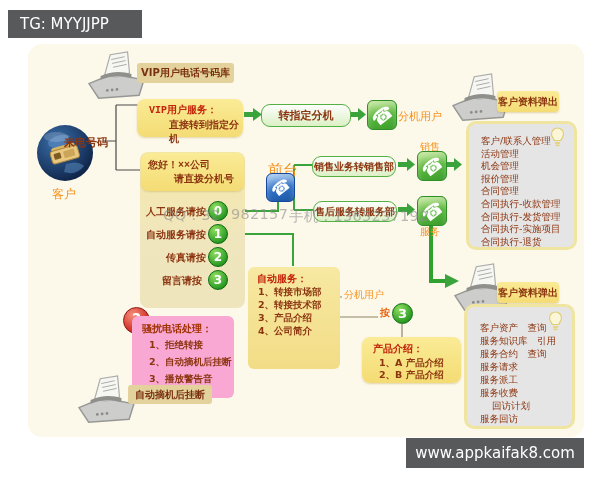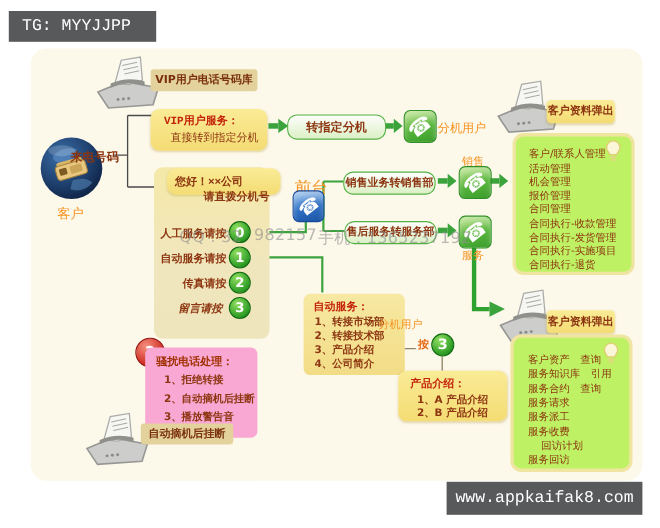--- a/index.html
+++ b/index.html
@@ -1,35 +1,35 @@
 <!DOCTYPE html>
 <html><head>
 <meta charset="utf-8">
 <style>
   html,body{margin:0;padding:0;background:#fff;}
   body{font-family:"DejaVu Sans","Liberation Sans",sans-serif;}
   #stage{position:relative;width:600px;height:480px;background:#fff;overflow:hidden;}
   .abs{position:absolute;}
-  .bar{background:#58595A;color:#fff;font-size:15px;font-family:Liberation Mono, monospace;}
+  .bar{background:#58595A;color:#fff;font-size:15px;}
   .panel{background:#FCF8EA;border-radius:14px;}
   .ybox{background:linear-gradient(180deg,#FAEB96,#F4DC74);border-radius:8px;box-shadow:0 1px 2px rgba(175,145,55,.35);}
   .palebox{background:linear-gradient(180deg,#F5E9A8,#F0E6BD 55%,#EFE5BC);border-radius:8px;}
   .tanlabel{background:#E3D29B;border-radius:3px;color:#7A3010;font-weight:bold;font-size:10px;text-align:center;}
   .dr{color:#8C3510;}
   .red{color:#C3240A;}
   .orange{color:#F6921E;font-weight:normal;}
   .gbox{border:1px solid #53B143;background:linear-gradient(180deg,#FDFEFB,#DCF0C6);border-radius:9px;color:#8C3510;font-weight:bold;text-align:center;}
   .gcircle{border-radius:50%;background:radial-gradient(circle at 35% 28%,#90DE60,#2F9E27 68%,#157012);color:#fff;font-weight:bold;text-align:center;border:1px solid #0E6A0E;box-sizing:border-box;}
   .rcircle{border-radius:50%;background:radial-gradient(circle at 35% 28%,#F58F7C,#D2342A 62%,#A01B14);color:#fff;font-weight:bold;text-align:center;border:1px solid #8E130D;box-sizing:border-box;}
   .picon{border-radius:6px;display:flex;align-items:center;justify-content:center;color:#fff;box-shadow:inset 0 6px 6px rgba(255,255,255,.30);}
   .pg{background:linear-gradient(165deg,#BCE489,#55B43B 55%,#3B9C2C);border:1px solid #2F8F26;}
   .pb{background:linear-gradient(165deg,#9CC4EE,#2D6FC4 55%,#1D55A3);border:1px solid #17479C;}
   .handset{transform:rotate(-38deg);display:inline-block;}
   .menurow{font-size:10px;font-weight:bold;color:#8C3510;text-align:right;white-space:nowrap;}
-  .listbox{background:#bef264;border:3px solid #EFE5A0;border-radius:10px;box-sizing:border-box;}
+  .listbox{background:#e5e5e5;border:3px solid #EFE5A0;border-radius:10px;box-sizing:border-box;}
   .li{color:#8C3510;font-size:9.5px;white-space:nowrap;}
   .wm{color:#8F8F8F;opacity:.62;font-size:14.5px;letter-spacing:.3px;white-space:nowrap;}
   .boxtitle{font-weight:bold;font-size:10px;white-space:nowrap;font-family:Liberation Mono, monospace;}
   .boxitem{font-size:9.5px;font-weight:600;white-space:nowrap;}
 </style>
 </head>
 <body>
 
 <div id="stage">
 
@@ -112,33 +112,33 @@
       <rect x="17" y="26" width="28" height="13" rx="3" fill="#E9C77F" stroke="#A8853E"></rect>
       <rect x="20" y="29" width="7" height="6" rx="1" fill="#7C5C22"></rect>
       <rect x="30" y="29" width="11" height="7" rx="1" fill="#CBA55A"></rect>
     </g>
   </svg>
   <div class="abs orange" style="left:52px;top:186px;font-size:12px;">客户</div>
   <div class="abs dr" style="left:64px;top:135px;font-size:11px;font-weight:bold;">来电号码</div>
 
   <div class="abs ybox" style="left:137px;top:99px;width:106px;height:38px;">
     <div class="abs red boxtitle" style="left:12px;top:4px;">VIP用户服务：</div>
-    <div class="abs dr" style="left:18px;top:19px;font-size:10px;font-weight:400;">直接转到指定分机</div>
+    <div class="abs dr" style="left:32px;top:19px;font-size:10px;font-weight:700;">直接转到指定分机</div>
   </div>
 
   <div class="abs palebox" style="left:140px;top:152px;width:105px;height:156px;"></div>
-  <div class="abs ybox" style="left:152px;top:153px;width:103px;height:24px;">
+  <div class="abs ybox" style="left:141px;top:153px;width:103px;height:38px;">
     <div class="abs dr boxtitle" style="left:7px;top:5px;">您好！××公司</div>
     <div class="abs dr boxtitle" style="left:33px;top:19px;">请直拨分机号</div>
   </div>
 
   <div class="abs menurow" style="left:142px;top:205px;width:64px;">人工服务请按</div>
   <div class="abs menurow" style="left:142px;top:228px;width:64px;">自动服务请按</div>
   <div class="abs menurow" style="left:142px;top:251px;width:64px;">传真请按</div>
-  <div class="abs menurow" style="left:138px;top:274px;width:64px;font-style:italic;">留言请按</div>
+  <div class="abs menurow" style="left:138px;top:274px;width:64px;">留言请按</div>
 
   <div class="abs gcircle" style="left:208px;top:201px;width:20px;height:20px;line-height:18px;font-size:12px;">0</div>
   <div class="abs gcircle" style="left:208px;top:224px;width:20px;height:20px;line-height:18px;font-size:12px;">1</div>
   <div class="abs gcircle" style="left:208px;top:247px;width:20px;height:20px;line-height:18px;font-size:12px;">2</div>
   <div class="abs gcircle" style="left:208px;top:270px;width:20px;height:20px;line-height:18px;font-size:12px;">3</div>
 
   <div class="abs rcircle" style="left:123px;top:307px;width:27px;height:27px;line-height:25px;font-size:15px;">?</div>
   <div class="abs" style="left:132px;top:316px;width:102px;height:82px;background:#f9a8d4;border-radius:6px;">
     <div class="abs dr boxtitle" style="left:10px;top:6px;color:#A03000;">骚扰电话处理：</div>
     <div class="abs dr boxitem" style="left:17px;top:23px;">1、拒绝转接</div>
@@ -166,21 +166,21 @@
   <div class="abs picon pg" style="left:417px;top:151px;width:28px;height:28px;font-size:18px;">
     <span class="handset">☎</span>
   </div>
 
   <div class="abs gbox" style="left:313px;top:201px;width:82px;height:19px;line-height:19px;font-size:10px;">售后服务转服务部</div>
   <div class="abs picon pg" style="left:417px;top:196px;width:28px;height:28px;font-size:18px;">
     <span class="handset">☎</span>
   </div>
   <div class="abs orange" style="left:420px;top:225px;font-size:10px;">服务</div>
 
-  <div class="abs" style="left:248px;top:267px;width:92px;height:74px;background:linear-gradient(180deg,#F7E9A2,#F2DC86);border-radius:6px;margin-left:28px;">
+  <div class="abs" style="left:248px;top:267px;width:92px;height:102px;background:linear-gradient(180deg,#F7E9A2,#F2DC86);border-radius:6px;">
     <div class="abs red boxtitle" style="left:9px;top:5px;">自动服务：</div>
     <div class="abs dr boxitem" style="left:10px;top:19px;">1、转接市场部</div>
     <div class="abs dr boxitem" style="left:10px;top:32px;">2、转接技术部</div>
     <div class="abs dr boxitem" style="left:10px;top:45px;">3、产品介绍</div>
     <div class="abs dr boxitem" style="left:10px;top:58px;">4、公司简介</div>
   </div>
   <div class="abs orange" style="left:344px;top:288px;font-size:10px;">分机用户</div>
 
   <div class="abs" style="left:380px;top:306px;font-size:10px;font-weight:bold;color:#E8650F;">按</div>
   <div class="abs gcircle" style="left:392px;top:303px;width:21px;height:21px;line-height:19px;font-size:13px;">3</div>

